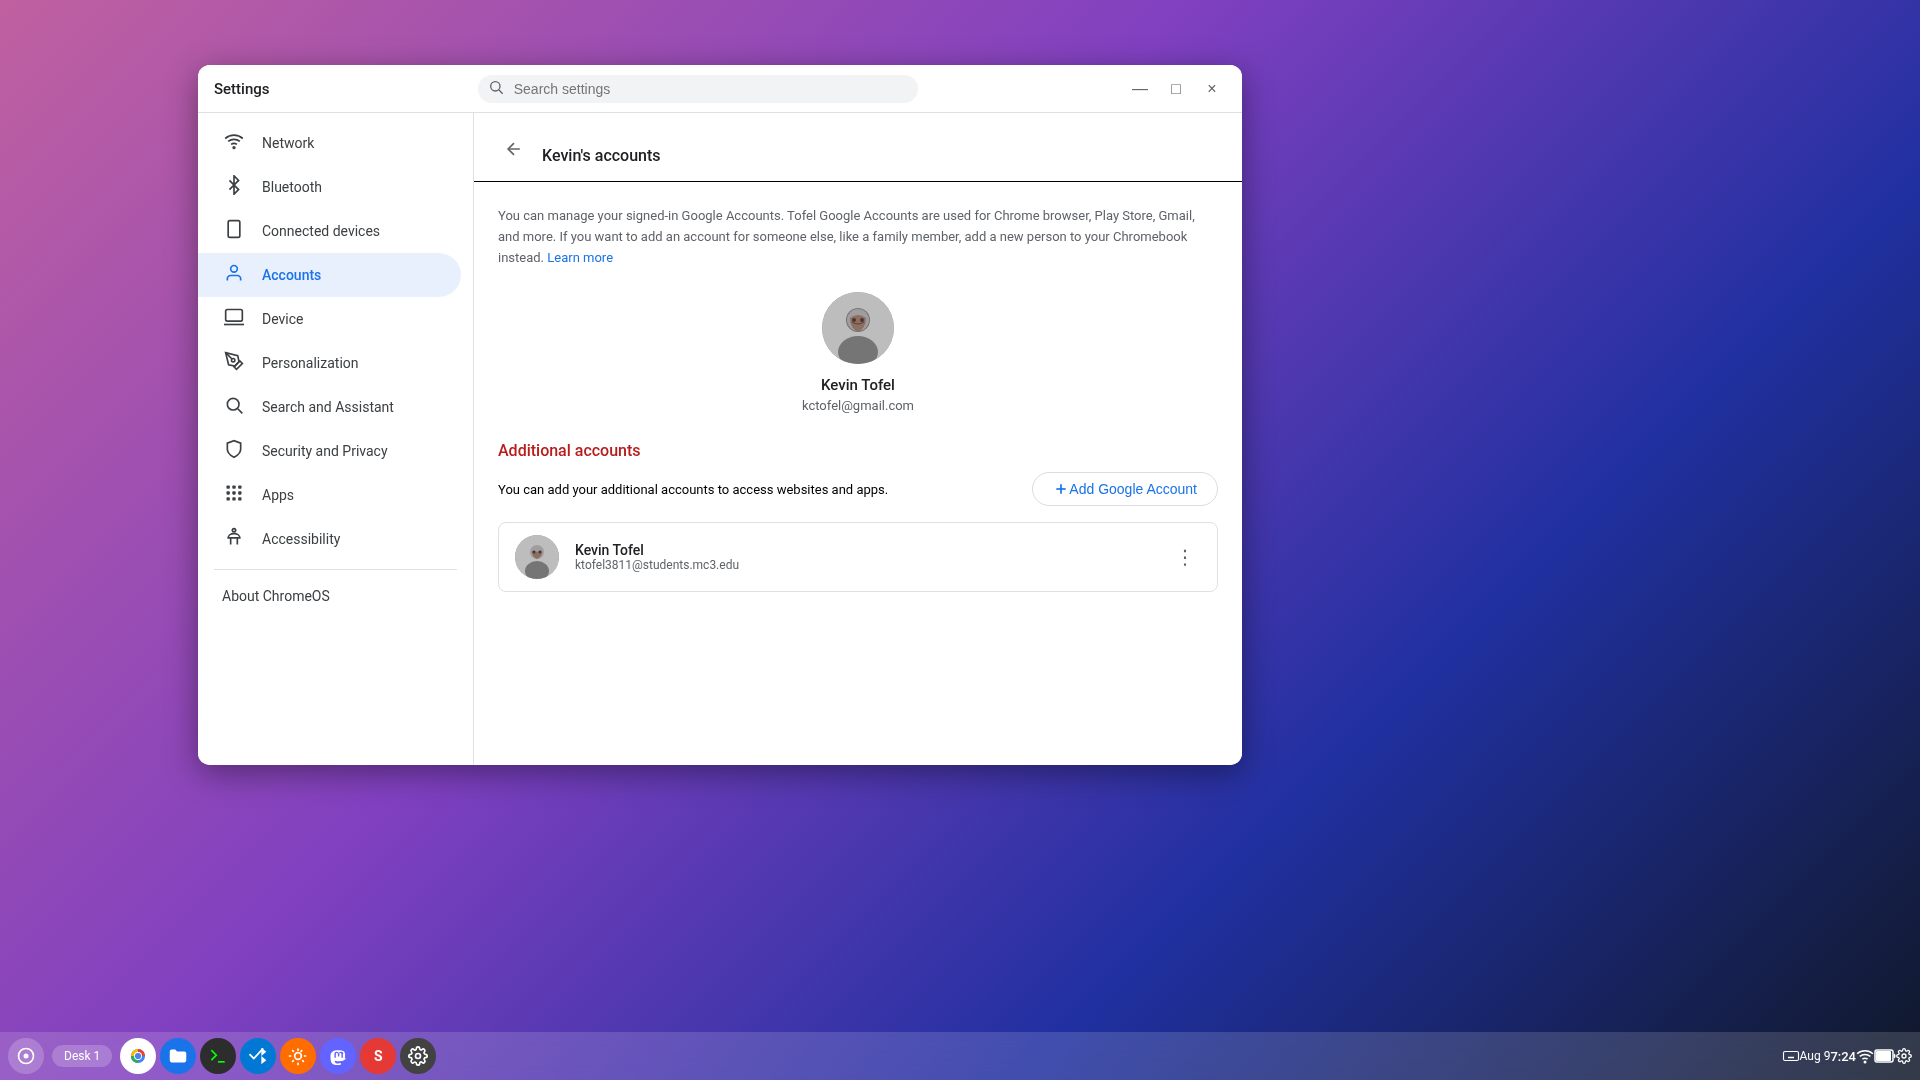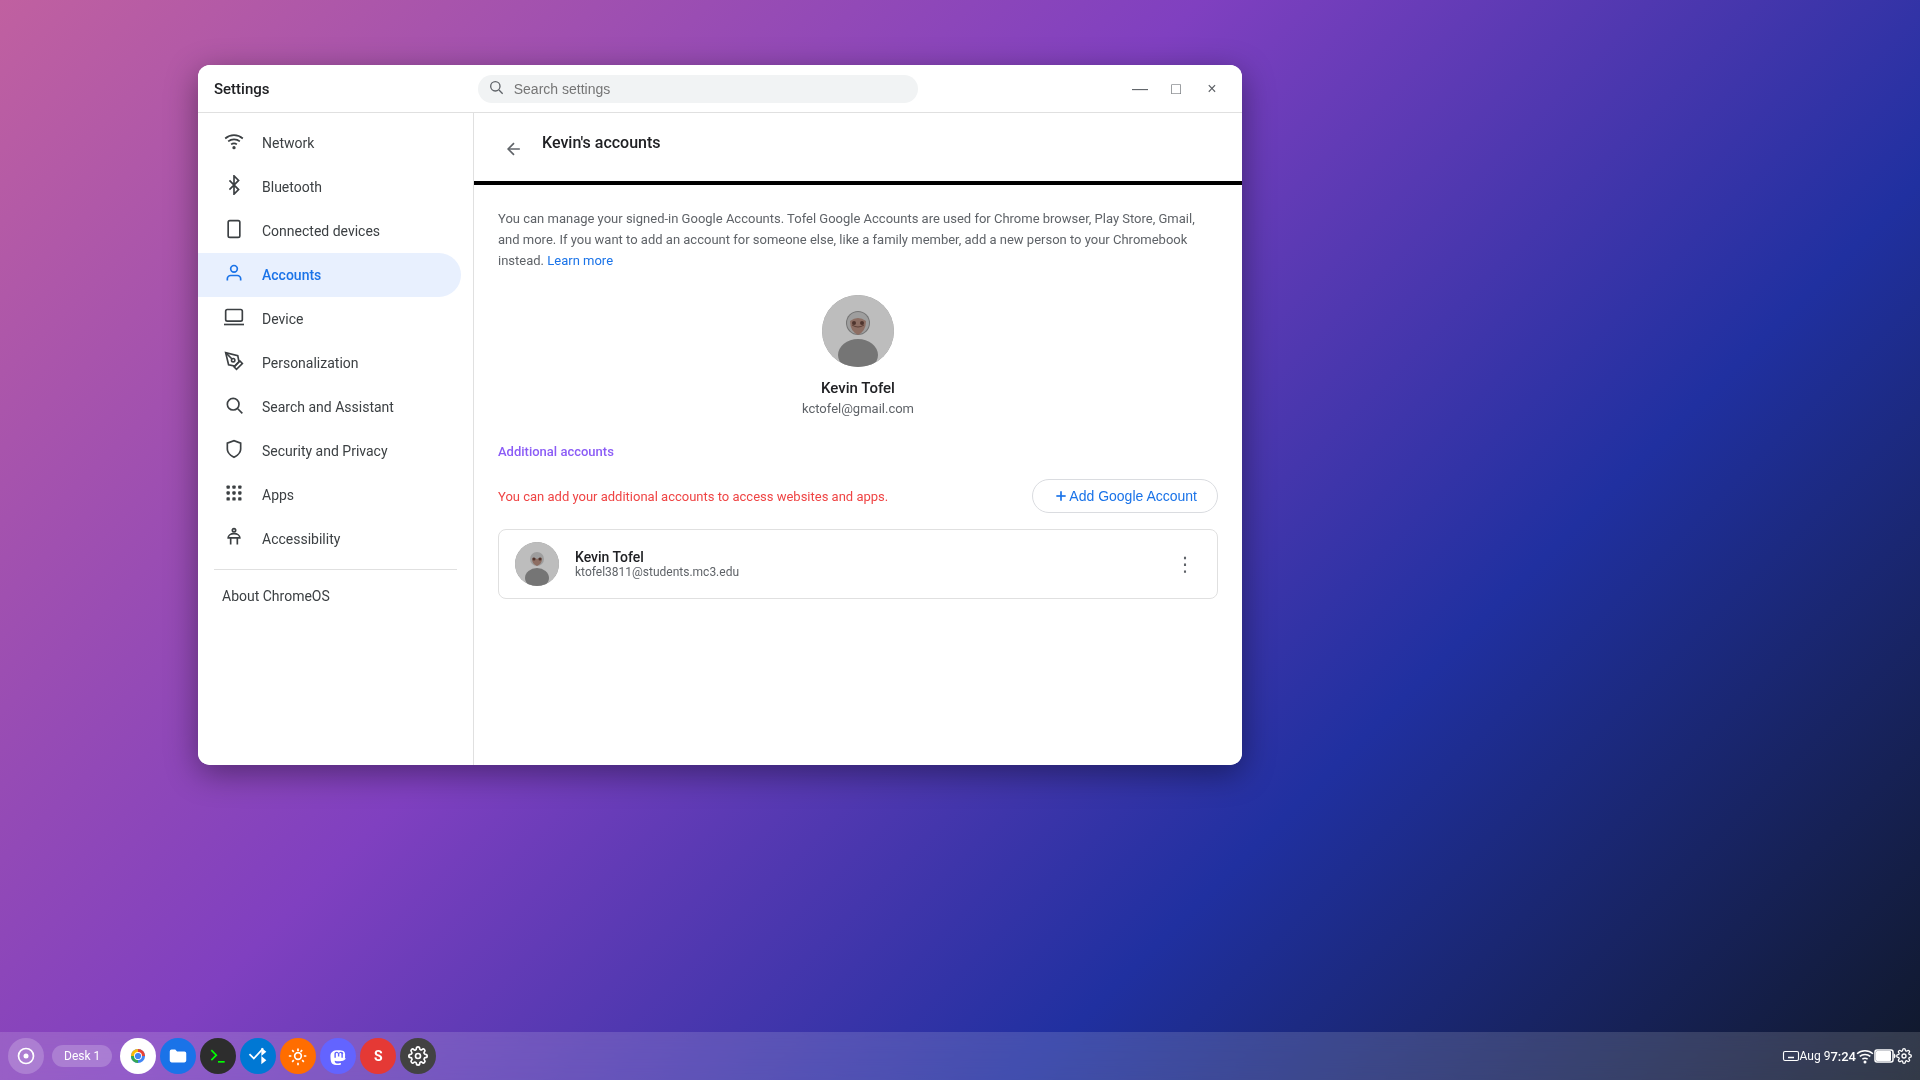--- a/index.html
+++ b/index.html
@@ -152,24 +152,24 @@
 
     
     .main-panel {
       flex: 1;
       overflow-y: auto;
       padding: 0;
       background: #fff;
     }
     .panel-header {
       display: flex;
-      align-items: flex-start;
+      align-items: flex-end;
       gap: 12px;
       padding: 20px 24px 16px;
-      border-bottom: 4px solid #000000;
+      border-bottom: 1px solid #000000;
     }
     .back-btn {
       width: 32px;
       height: 32px;
       border: none;
       background: transparent;
       cursor: pointer;
       border-radius: 50%;
       display: flex;
       align-items: center;
@@ -226,34 +226,34 @@
       color: #202124;
       margin-bottom: 4px;
     }
     .account-email {
       font-size: 13px;
       color: #5f6368;
     }
 
     
     .section-title {
-      font-size: 13px;
+      font-size: 16px;
       font-weight: 500;
-      color: #8b5cf6;
-      margin-bottom: 20px;
+      color: #b91c1c;
+      margin-bottom: 12px;
     }
     .add-account-row {
       display: flex;
       align-items: center;
       justify-content: space-between;
       margin-bottom: 16px;
     }
     .add-account-desc {
       font-size: 13px;
-      color: #ef4444;
+      color: #000000;
     }
     .add-account-btn {
       display: flex;
       align-items: center;
       gap: 0;
       padding: 8px 20px;
       border: 1px solid #dadce0;
       border-radius: 20px;
       background: #fff;
       cursor: pointer;

